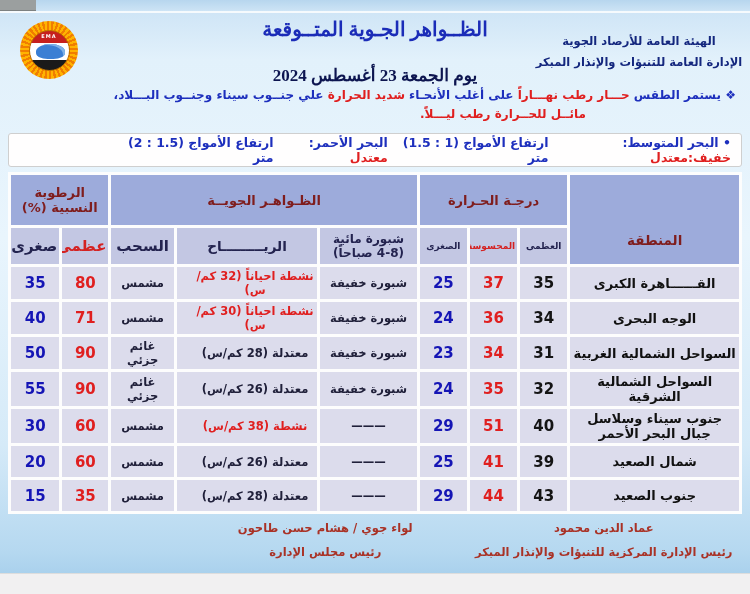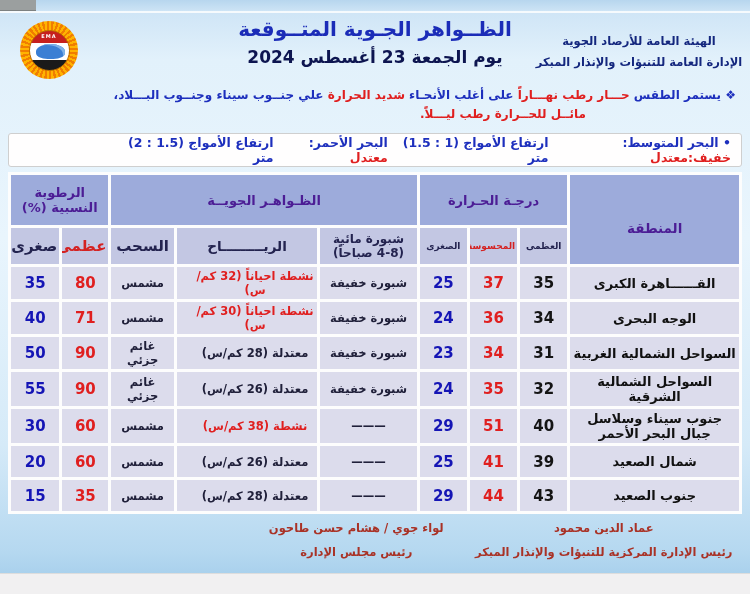--- a/index.html
+++ b/index.html
@@ -12,23 +12,23 @@
     overflow:hidden;
     background:linear-gradient(180deg,#b7d6ee 0%, #cfe5f6 2%, #e2f1fb 10%, #e9f5fd 40%, #d5eaf8 75%, #b5d8f0 93%, #a8d0ec 97%);
   }
   .corner-gray { position:absolute; top:0; left:auto; right:714px; width:36px; height:11px; background:#9b9f9f; border-bottom:1px solid #7d8181; }
   .corner-gray { right:auto; left:0; }
   .top-sep { position:absolute; top:11px; left:0; width:100%; height:2px; background:rgba(255,255,255,.8); }
 
   
   .header { position:absolute; top:13px; left:0; width:100%; height:70px; display:flex; flex-direction:row; }
   .org { position:absolute; top:18px; right:6px; width:210px; text-align:center; color:#14277e; font-size:11.5px; line-height:1.8; }
-  .title-wrap { position:absolute; top:4px; right:210px; width:330px; text-align:center; }
+  .title-wrap { position:absolute; top:4px; right:210px; width:330px; text-align:center;font-family:Liberation Serif, serif; }
   .doc-title { color:#1b2cb8; font-size:20px; letter-spacing:0; }
-  .doc-date { color:#0d1550; font-size:17px; margin-top:6px; }
+  .doc-date { color:#0d1550; font-size:17px; margin-top:24px; }
   .logo { position:absolute; top:8px; left:20px; width:58px; height:58px; border-radius:50%;
     background:repeating-conic-gradient(#ffb300 0deg 5deg, #f07d00 5deg 10deg);
     display:flex; align-items:center; justify-content:center; }
   .logo-inner { width:41px; height:41px; border-radius:50%; overflow:hidden; border:1px solid #b96c00; position:relative;
     background:linear-gradient(180deg,#c6201e 0%, #c6201e 30%, #ffffff 30%, #ffffff 74%, #1a1a1a 74%, #1a1a1a 100%); }
   .logo-ema { position:absolute; top:2px; left:0; width:100%; text-align:center; color:#fff; font-size:5px; letter-spacing:1px; }
   .logo-cloud { position:absolute; top:13px; left:6px; width:29px; height:15px; background:#3b7fd4; border-radius:50% 50% 40% 40%;
     box-shadow:-4px 3px 0 -2px #7fb2e8 inset; }
 
   
@@ -40,40 +40,40 @@
   
   .seabar { position:absolute; top:133px; right:8px; width:734px; height:34px; background:#fffefe;
     border:1px solid #cfcfcf; border-radius:3px; display:flex; align-items:center;
     justify-content:space-between; padding:0 10px 0 104px; font-size:12.5px; }
   .seabar .blue { color:#1d2fbd; } .seabar .red { color:#e01f1f; }
 
   
   table { position:absolute; top:172px; right:8px; width:734px; table-layout:fixed;
     border-collapse:separate; border-spacing:3px; background:#fdfdfd; }
   td, th { text-align:center; vertical-align:middle; padding:2px 2px; overflow:hidden; }
-  th.group { background:#9dabdb; color:#4c1d95; font-size:13px; height:50px; font-weight:700; }
-  th.region-head { vertical-align:bottom; padding-bottom:28px; font-size:13.5px; }
+  th.group { background:#9dabdb; color:#7f1d1d; font-size:13px; height:50px; font-weight:700; }
+  th.region-head { vertical-align:bottom; padding-bottom:16px; font-size:13.5px; }
   th.sub { background:#c3c7e3; color:#23234f; font-size:15px; height:36px; font-weight:700; }
   th.sub.tiny { font-size:9px; }
   th.sub.red { color:#d42222; }
   th.sub.windh { font-size:13.5px; }
   td { background:#dcdcec; height:31px; }
   .c-region { color:#111; font-size:13px; }
   .c-tmax { color:#141414; font-size:15px; }
   .c-tfelt { color:#e01f1f; font-size:15px; }
   .c-tmin { color:#1515b5; font-size:15px; }
   .c-mist, .c-clouds { color:#20203a; font-size:11.5px; }
   .c-wind { color:#20203a; font-size:11.5px;padding-left:18px; }
   .c-wind.red { color:#e01f1f; }
   .c-hmax { color:#e01f1f; font-size:15px; }
   .c-hmin { color:#1515b5; font-size:15px; }
 
   
   .footer { position:absolute; top:522px; left:0; width:100%; display:flex; color:#a93226; font-size:11.5px; }
-  .sig { text-align:center; line-height:1.1; }
+  .sig { text-align:center; line-height:1.1;margin-left:31px; }
   .sig .name { margin-bottom:11px; }
   .sig1 { width:34%; } .sig2 { width:39%; } .sig3 { width:27%; }
   .bottom-strip { position:absolute; bottom:0; left:0; width:100%; height:21px; background:#f1f0f1; border-top:1px solid #dddddd; }
 </style>
 </head>
 <body>
 
 <div class="corner-gray"></div>
 <div class="top-sep"></div>
 

